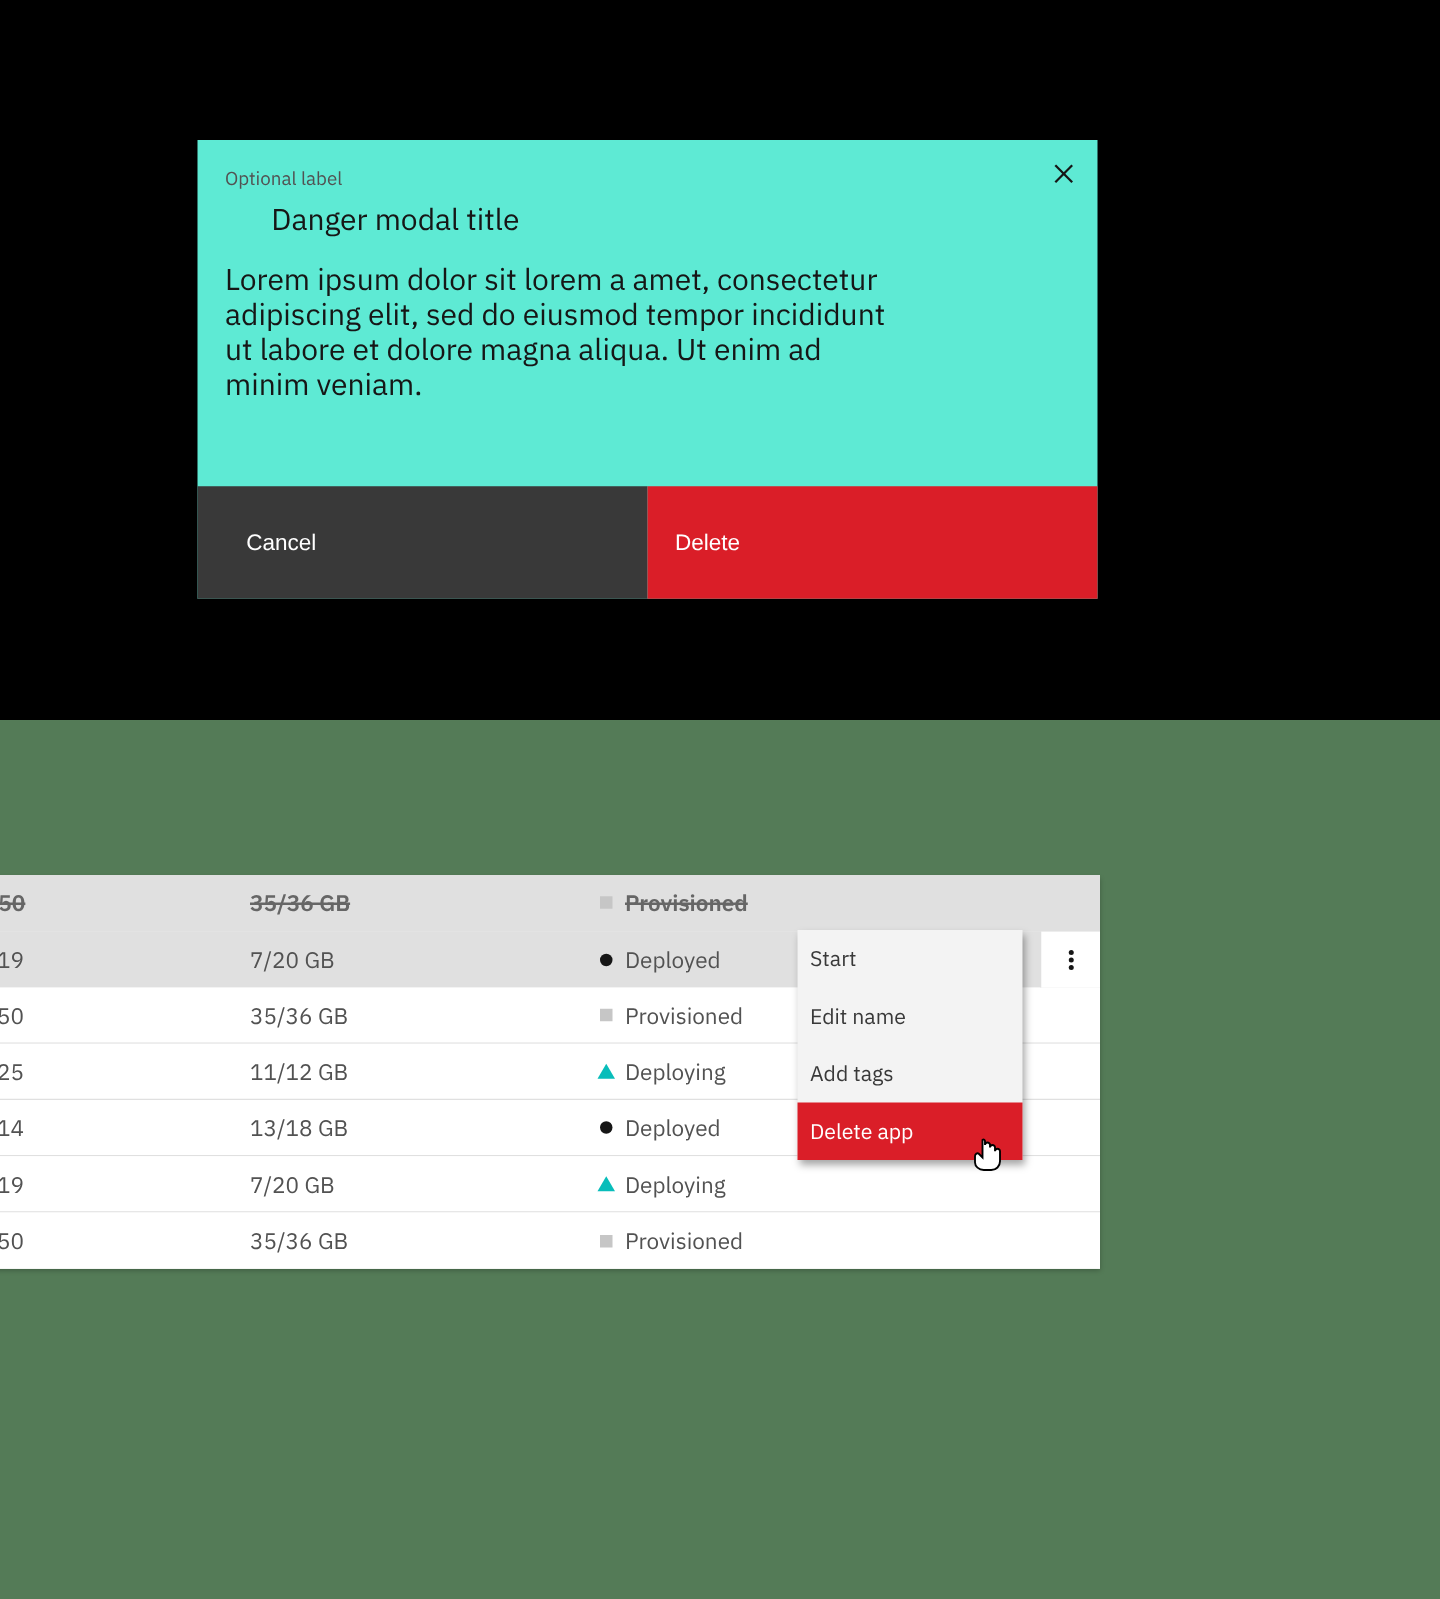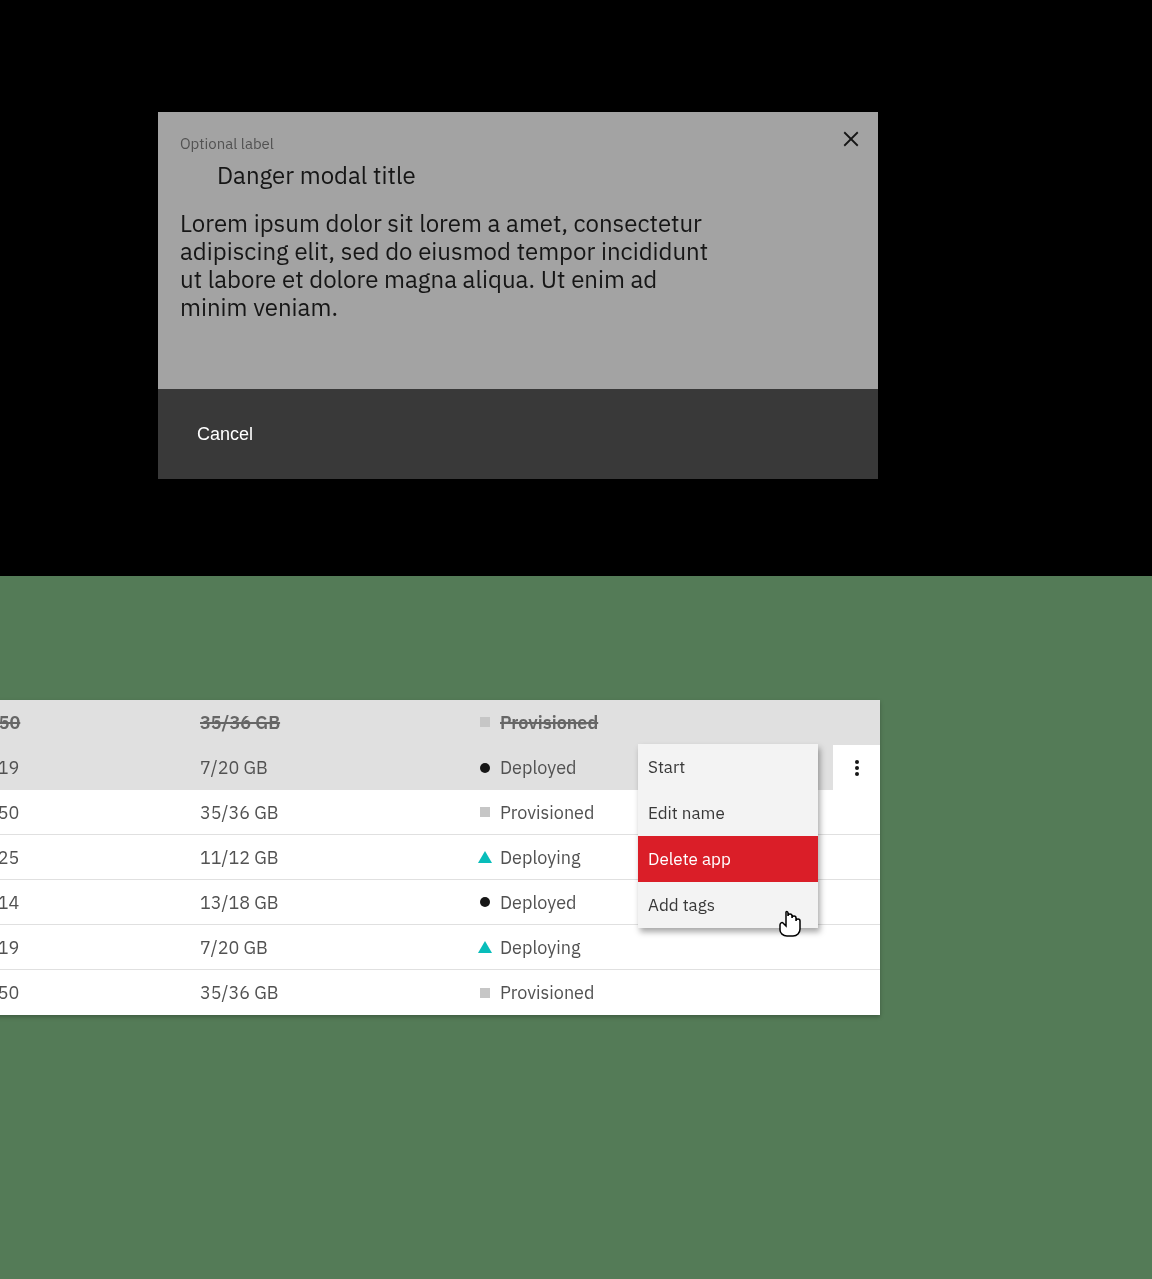--- a/index.html
+++ b/index.html
@@ -10,21 +10,21 @@
   .top-area {
     position: absolute;
     left: 0; top: 0;
     width: 100%; height: 576px;
     background: #000000;
   }
   .modal {
     position: absolute;
     left: 158px; top: 112px;
     width: 720px;
-    background: #a3a3a3;
+    background: #5eead4;
     display: flex; flex-direction: column;
   }
   .modal-body {
     padding: 22px 24px 68px 22px;
     position: relative;
   }
   .modal-close {
     position: absolute;
     top: 12px; right: 12px;
     width: 30px; height: 30px;
@@ -173,20 +173,21 @@
             <line x1="2" y1="2" x2="14" y2="14" stroke="#161616" stroke-width="1.6"></line>
             <line x1="14" y1="2" x2="2" y2="14" stroke="#161616" stroke-width="1.6"></line>
           </svg>
         </div>
         <div class="modal-label">Optional label</div>
         <div class="modal-title">Danger modal title</div>
         <div class="modal-text">Lorem ipsum dolor sit lorem a amet, consectetur adipiscing elit, sed do eiusmod tempor incididunt ut labore et dolore magna aliqua. Ut enim ad minim veniam.</div>
       </div>
       <div class="modal-footer">
         <button class="btn btn-cancel">Cancel</button>
+        <button class="btn btn-danger">Delete</button>
       </div>
     </div>
   </div>
 
   <div class="bottom-area">
     <div class="table-wrap">
 
       <div class="row header">
         <div class="col-a"><span class="strike">5/50</span></div>
         <div><span class="strike">35/36 GB</span></div>
@@ -258,22 +259,22 @@
               <span class="sq"></span>
             </div>
             <div class="status-label">Provisioned</div>
             <div class="kebab-cell"></div>
           </div>
         </div>
 
       <div class="overflow-menu" id="overflow-menu">
           <div class="overflow-item">Start</div>
           <div class="overflow-item">Edit name</div>
+          <div class="overflow-item">Add tags</div>
           <div class="overflow-item danger">Delete app</div>
-          <div class="overflow-item">Add tags</div>
         </div>
 
       <svg class="cursor-icon" style="left: 838px; top: 210px;" width="24" height="28" viewBox="0 0 24 28">
         <path d="M8 2 L8 16 L5 13 C4 12 2 13 2 15 L2 20 C2 23 5 26 9 26 L15 26 C19 26 22 23 22 19 L22 11 C22 10 21 9 20 9 C19 9 18 10 18 11 L18 8 C18 7 17 6 16 6 C15 6 14 7 14 8 L14 6 C14 5 13 4 12 4 C11 4 10 5 10 6 L10 3 C10 2 9 1 8 2 Z" fill="#ffffff" stroke="#000000" stroke-width="1.5"></path>
       </svg>
 
     </div>
   </div>
 
 </div>

